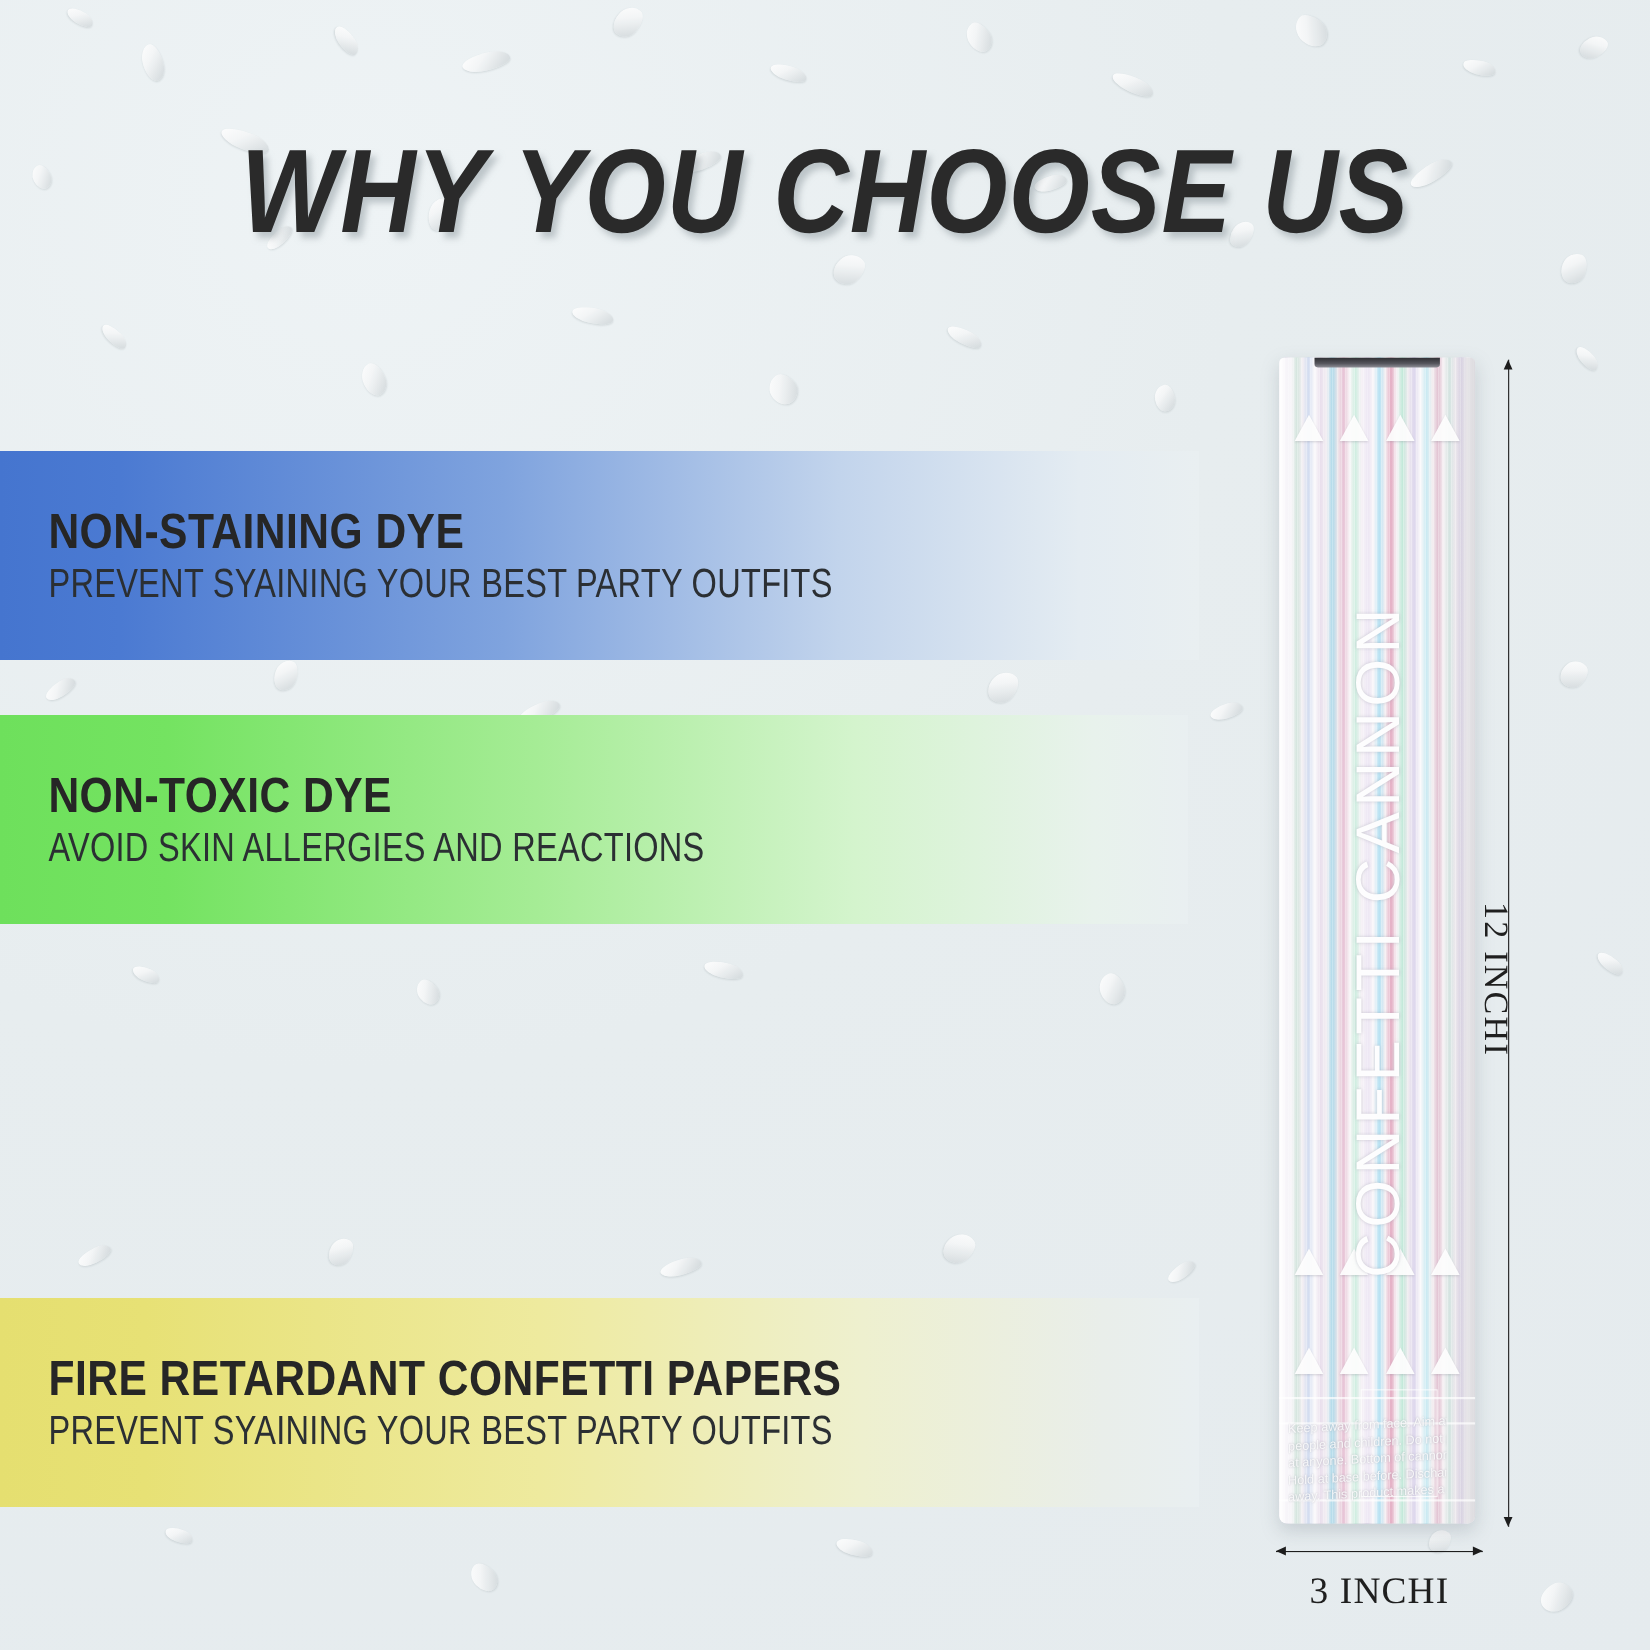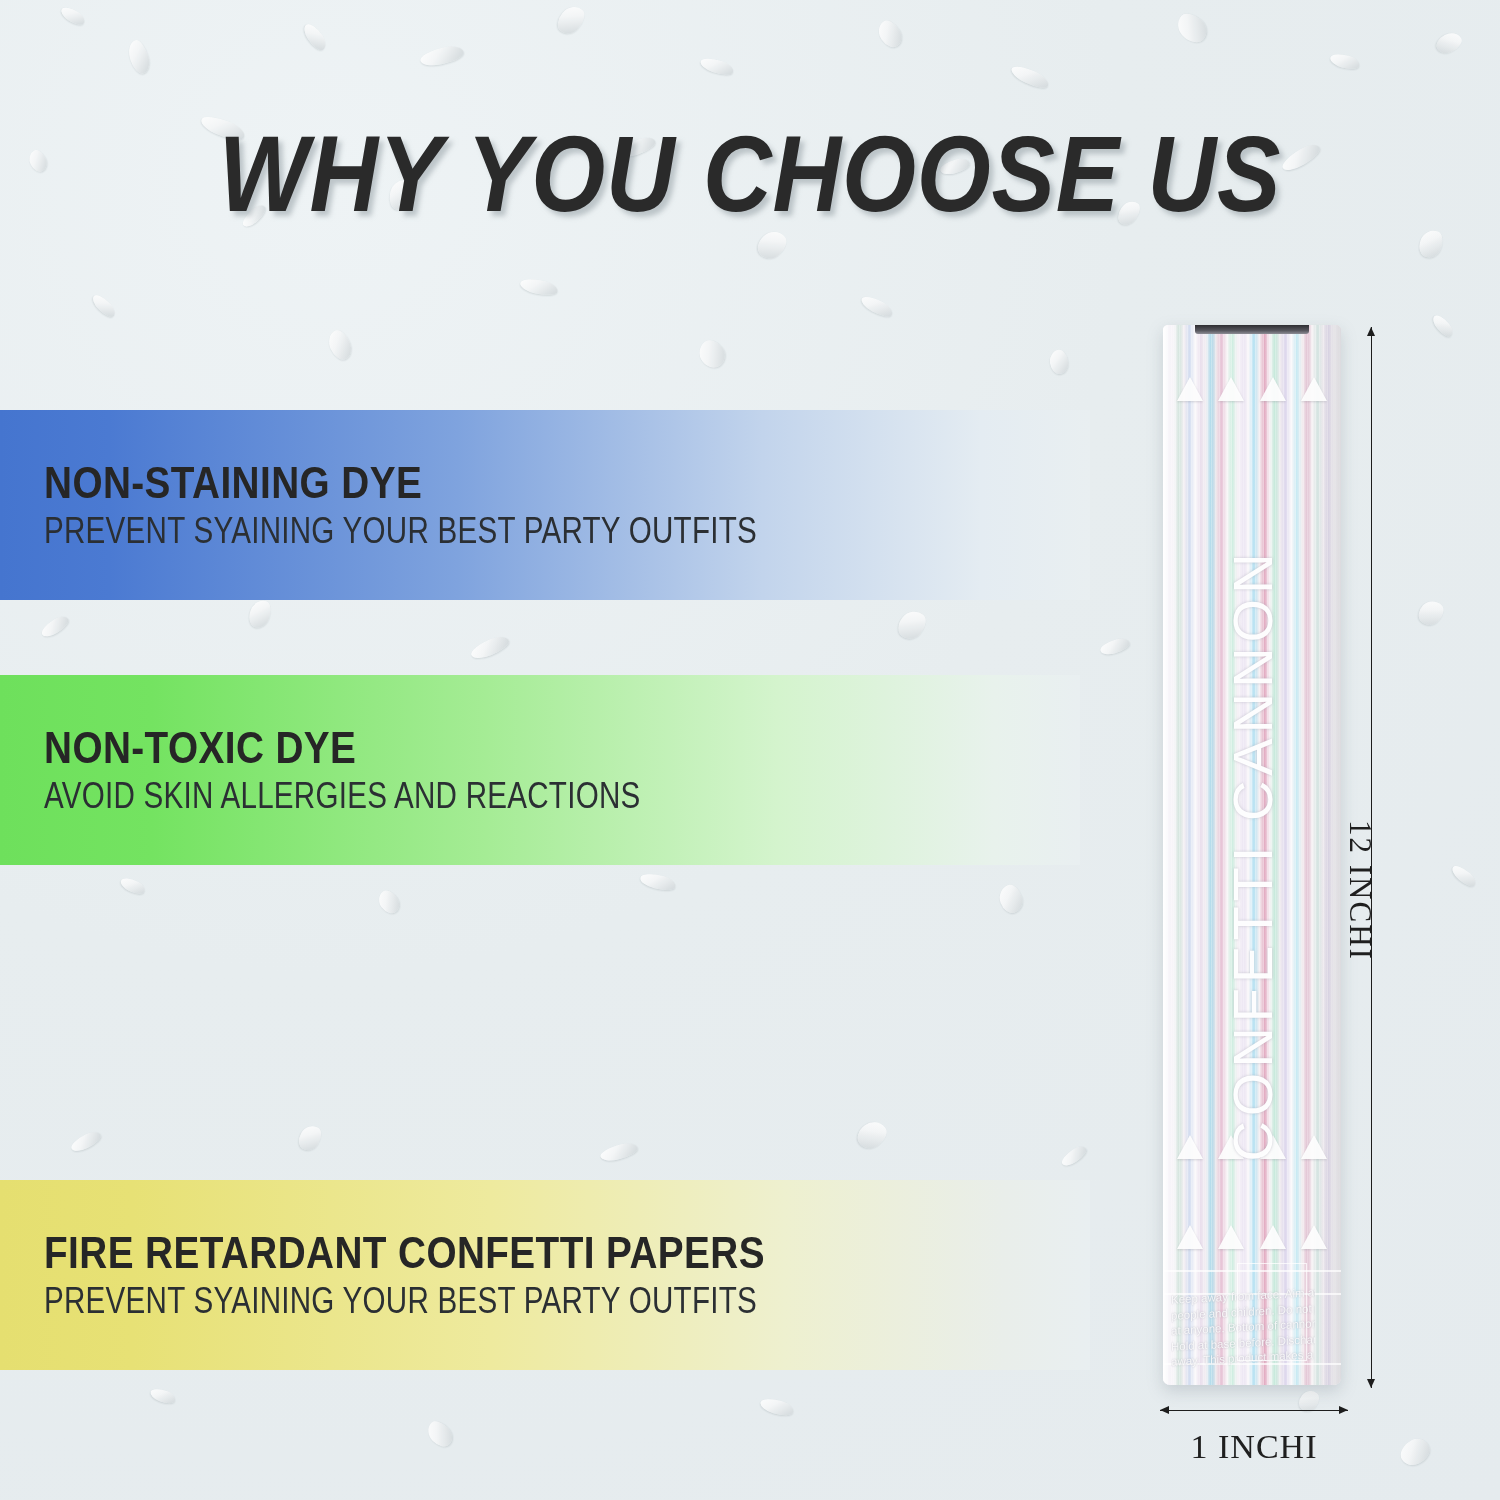--- a/index.html
+++ b/index.html
@@ -63,21 +63,21 @@
     font-size:37px;
     letter-spacing:.3px;
     color:#2b2f33;
     transform:scaleX(.80);transform-origin:left center;
     line-height:1.05;
     white-space:nowrap;
   }
 
   #bar0{top:410px;width:1090px;
     background:linear-gradient(90deg,#4575cf 0%,#4b7ad2 10%,#7fa3de 42%,#c2d4ec 70%,#e4ecf2 90%,#e9eff1 100%);}
-  #bar1{top:675px;width:1080px;
+  #bar1{top:650px;width:1080px;
     background:linear-gradient(90deg,#6ee05c 0%,#74e361 14%,#a5ec95 45%,#d4f4cd 72%,#e8f2ec 92%,#e9eff1 100%);}
   #bar2{top:925px;width:1085px;
     background:linear-gradient(90deg,#fc6e86 0%,#fd7689 12%,#feaab6 45%,#f7d3d7 72%,#ecebec 92%,#e9eff1 100%);}
   #bar3{top:1180px;width:1090px;
     background:linear-gradient(90deg,#e5df70 0%,#e7e175 12%,#eeea9e 45%,#eef0cf 72%,#e9eeea 92%,#e9eff1 100%);}
 
   
   #cannon{
     position:absolute;left:1163px;top:325px;width:178px;height:1060px;
     border-radius:5px 5px 7px 7px;
@@ -343,15 +343,15 @@
   <div id="dim-v">
     <div class="cap t"></div>
     <div class="cap b"></div>
   </div>
   <div id="dim-v-label">12 INCHI</div>
 
   <div id="dim-h">
     <div class="cap l"></div>
     <div class="cap r"></div>
   </div>
-  <div id="dim-h-label">1 INCHI</div>
+  <div id="dim-h-label">3 INCHI</div>
 
 </div>
 
 </body></html>

